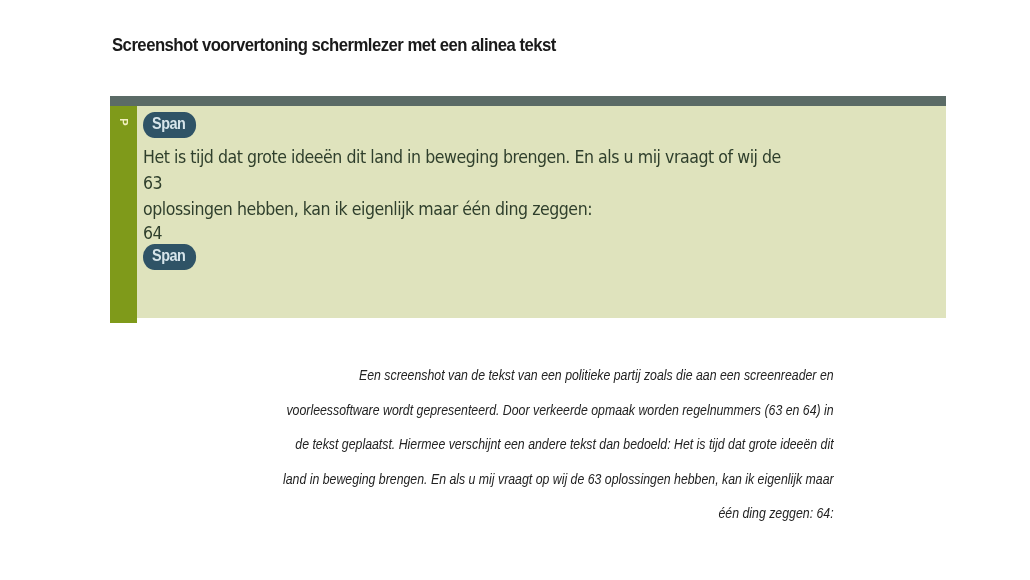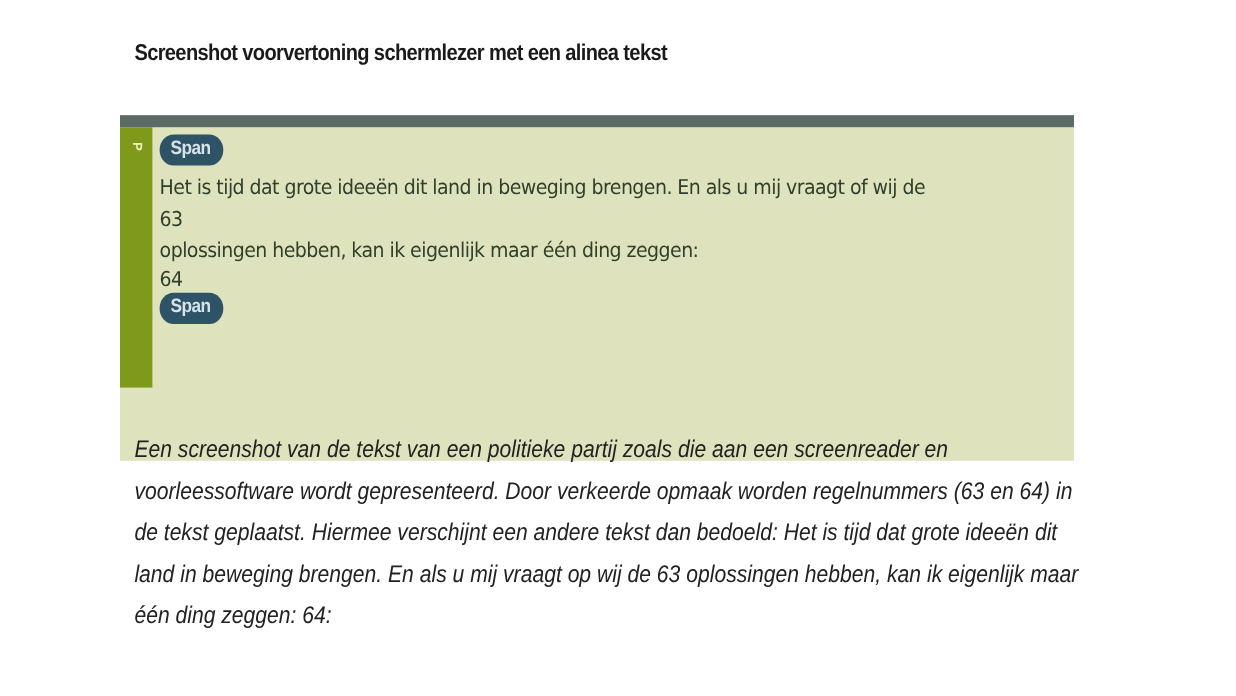--- a/index.html
+++ b/index.html
@@ -7,22 +7,23 @@
     width: 1030px; height: 580px; background: #ffffff; position: relative; overflow: hidden;
     font-family: "Liberation Sans", sans-serif;
   }
   .title {
     position: absolute; left: 112px; top: 34px;
     font-family: "Liberation Sans", sans-serif; font-weight: bold;
     font-size: 19px; color: #1a1a1a; letter-spacing: -0.6px;
     transform: scaleX(0.88); transform-origin: left top;
   }
   .sr-box {
-    position: absolute; left: 100px; top: 96px; width: 795px; height: 288px;
+    position: absolute; left: 110px; top: 96px; width: 795px; height: 222px;
     background: #dfe3bd;
+    padding-left: 41px;
   }
   .sr-header {
     position: absolute; left: 0; top: 0; width: 100%; height: 10px; background: #5b6b66;
   }
   .sr-gutter {
     position: absolute; left: 0; top: 10px; width: 27px; height: 217px; background: #7f9a1a;
   }
   .p-marker {
     position: absolute; left: 8px; top: 10px; width: 12px; height: 12px;
     color: #f2f0c0; font-size: 11px; font-weight: bold; line-height: 12px; text-align: center;
@@ -36,21 +37,21 @@
   .span-badge {
     display: inline-block; background: #2f5366; color: #d6e4ea;
     font-family: "Liberation Sans", sans-serif; font-weight: bold; font-size: 16px;
     padding: 3px 12px 5px 10px; border-radius: 14px 14px 14px 14px;
     transform: scaleX(0.9); transform-origin: left center;
   }
   .line { line-height: 26px; white-space: nowrap; transform: scaleX(0.93); transform-origin: left center; }
   .caption {
     position: absolute; left: 112px; top: 358px; width: 820px;
     font-family: "Liberation Sans", sans-serif; font-style: italic;
-    font-size: 20px; line-height: 34.5px; color: #222;
+    font-size: 14px; line-height: 34.5px; color: #222; text-align: right;
   }
   .caption .cl { white-space: nowrap; display: block; transform: scaleX(0.88); transform-origin: left center; }
 </style>
 </head>
 <body>
 
 <div class="title">Screenshot voorvertoning schermlezer met een alinea tekst</div>
 
 <div class="sr-box">
   <div class="sr-header"></div>

